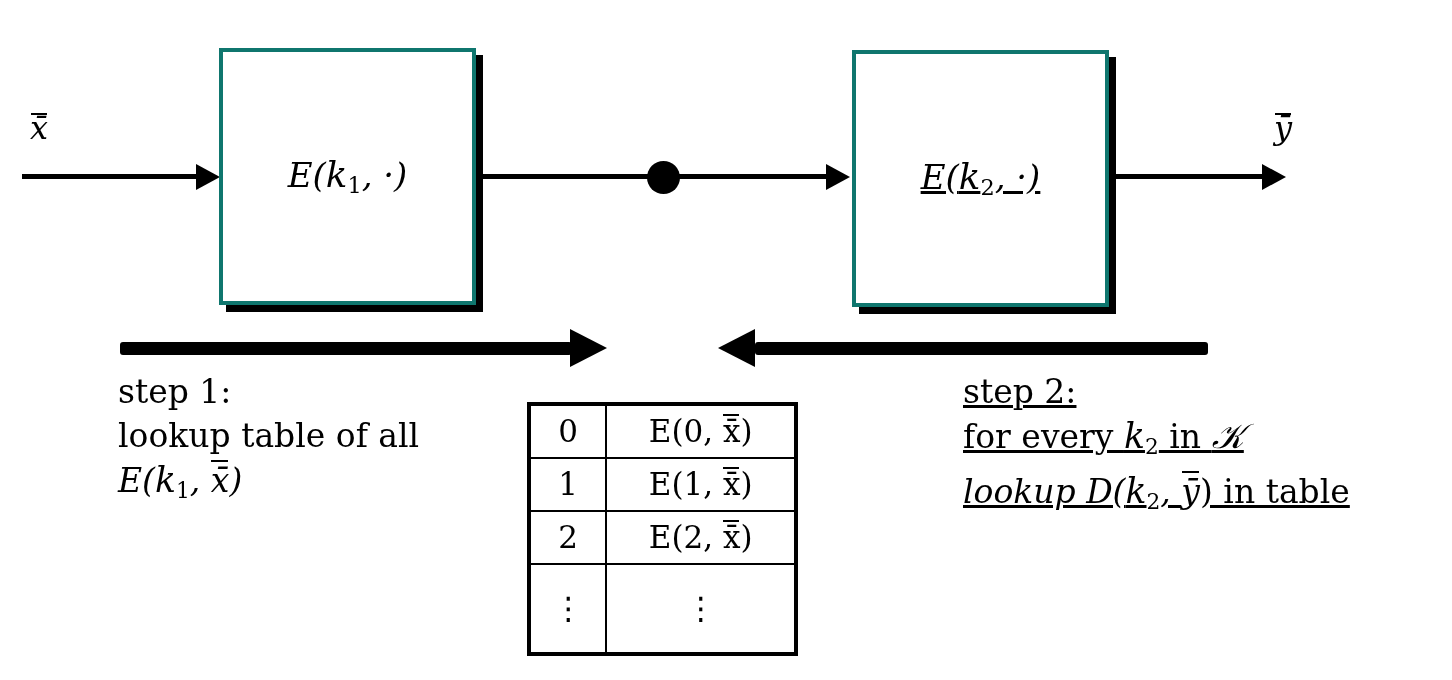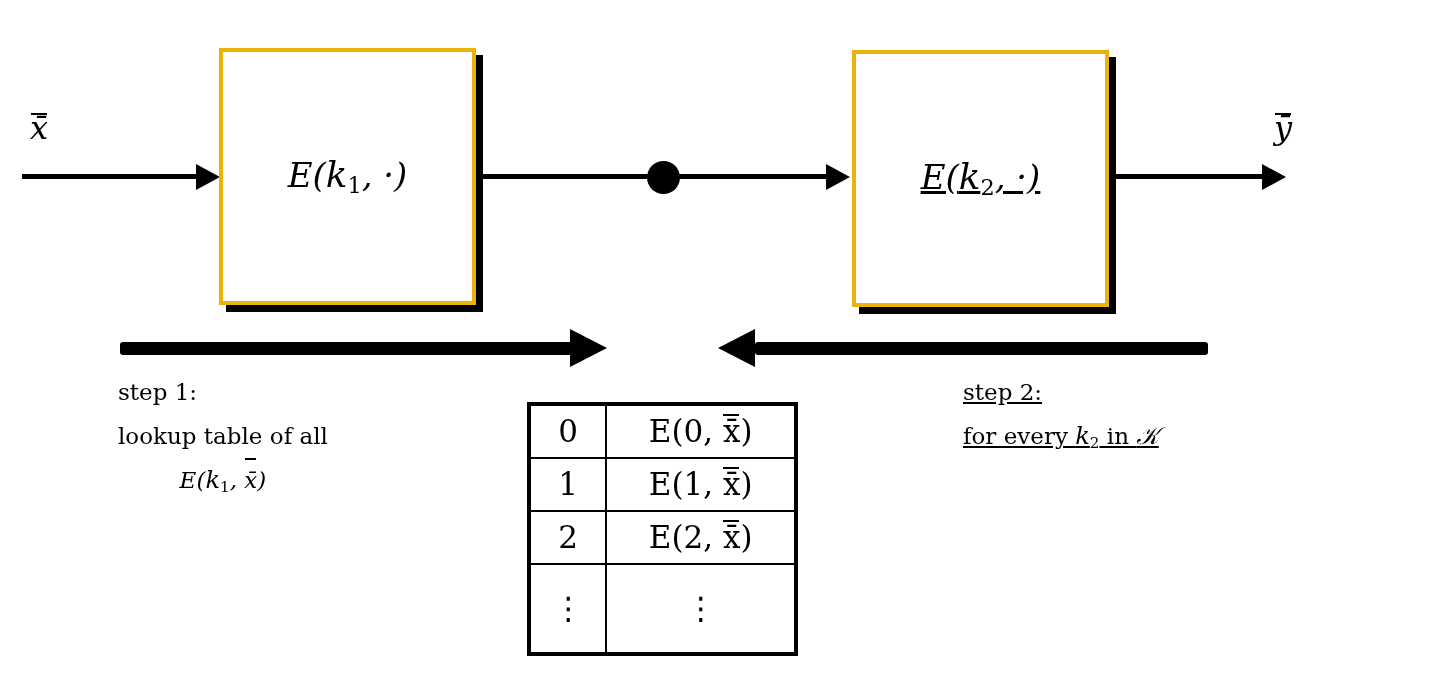--- a/index.html
+++ b/index.html
@@ -13,21 +13,21 @@
     height: 680px;
     background: #ffffff;
     overflow: hidden;
     font-family: "DejaVu Serif", "Liberation Serif", serif;
     color: #000000;
   }
 
   .shadow-box {
     position: absolute;
     background: #ffffff;
-    border: 4px solid #eab308;
+    border: 4px solid #0f766e;
     box-sizing: border-box;
     box-shadow: 7px 7px 0 0 #000000;
     display: flex;
     align-items: center;
     justify-content: center;
   }
   .box-label {
     font-size: 34px;
     font-style: italic;
     line-height: 1;
@@ -79,27 +79,26 @@
     position: absolute;
     width: 0; height: 0;
     border-top: 19px solid transparent;
     border-bottom: 19px solid transparent;
     border-right: 37px solid #000000;
   }
 
   
   .caption {
     position: absolute;
-    font-size: 23px;
+    font-size: 33px;
     line-height: 44px;
     white-space: nowrap;
   }
   .caption .math {
     font-style: italic;
-    text-align: center;
   }
 
   
   .lookup-table {
     position: absolute;
     border: 4px solid #000000;
     box-sizing: border-box;
     background: #ffffff;
     border-collapse: collapse;
   }
@@ -186,20 +185,23 @@
     <div class="math">
       <span>E(</span><span class="cal">k</span><span class="sub">1</span><span>, </span><span class="ovl">x̄</span><span>)</span>
     </div>
   </div>
 
   <div class="caption" style="left:963px; top:370px;text-decoration:underline;">
     <div>step 2:</div>
     <div>
       <span>for every </span><span class="cal">k</span><span class="sub">2</span><span> in </span><span class="cal">𝒦</span>
     </div>
+    <div>
+      <span class="math">lookup D(</span><span class="cal">k</span><span class="sub">2</span><span class="math">, </span><span class="ovl math">ȳ</span><span>) in table</span>
+    </div>
   </div>
 
   <div class="lookup-table" style="left:527px; top:402px; width:271px; height:254px;">
     <table>
       <tbody>
         <tr>
           <td class="key-col">0</td>
           <td class="val-col">
             <span>E(0, </span><span class="ovl">x̄</span><span>)</span>
           </td>

